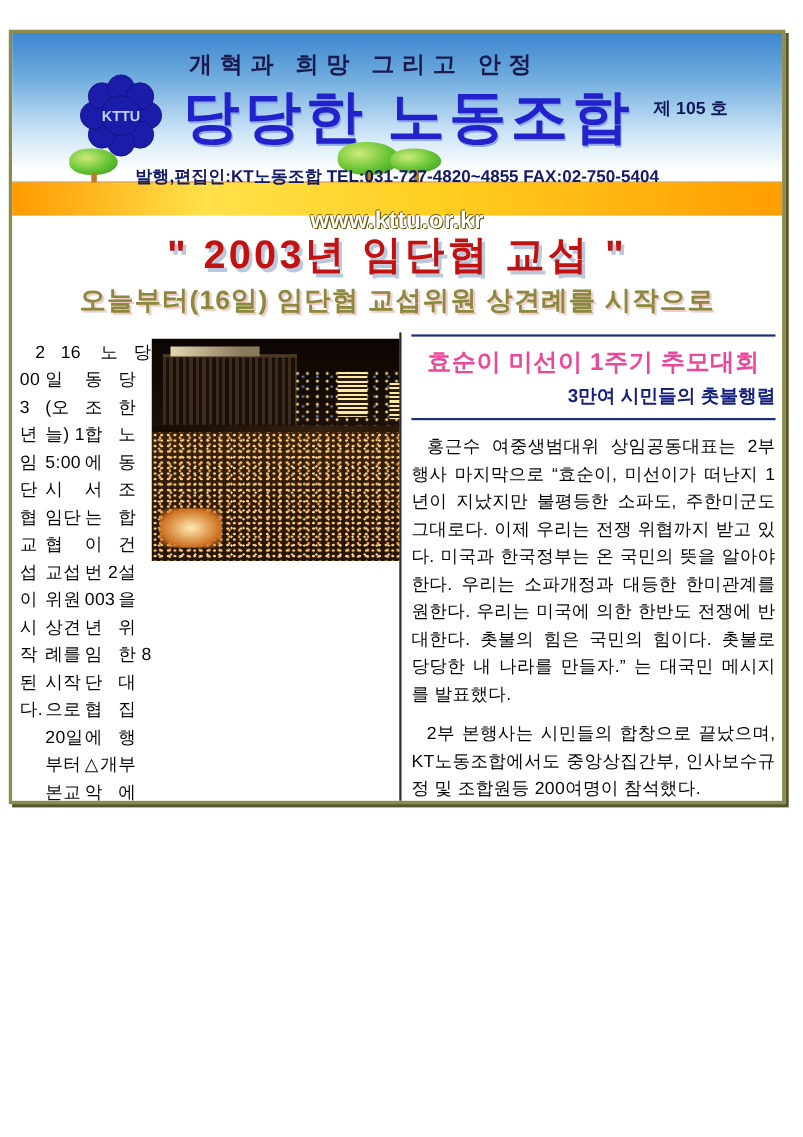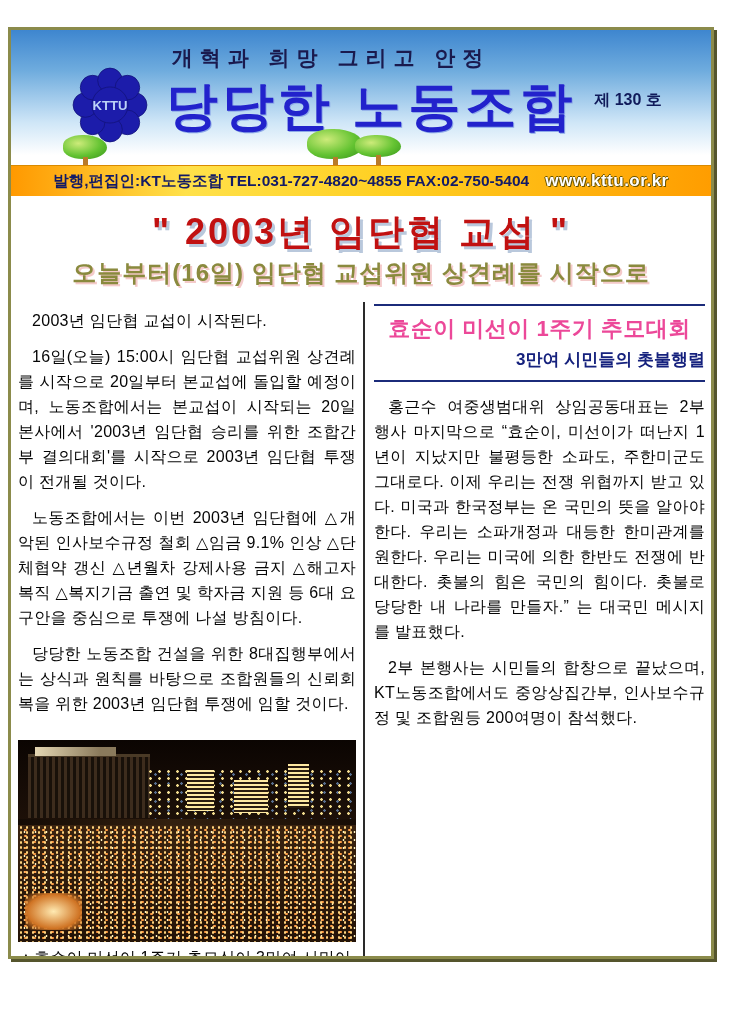--- a/index.html
+++ b/index.html
@@ -2,21 +2,21 @@
 <html><head>
 <meta charset="utf-8">
 <style>
   html,body{margin:0;padding:0;}
   body{
     width:730px;height:1034px;background:#ffffff;position:relative;
     font-family:"Liberation Sans","DejaVu Sans",sans-serif;
     -webkit-font-smoothing:none;
   }
   .frame{
-    position:absolute;left:8px;top:27px;width:706px;height:932px;
+    position:absolute;left:8px;top:27px;width:706px;height:704px;
     border:3px solid #8b8b4b;box-shadow:3px 3px 0 #55552d;
     background:#fff;box-sizing:border-box;overflow:hidden;
   }
   
   .masthead{position:relative;height:166px;}
   .sky{
     position:relative;height:136px;
     background:linear-gradient(#3e86cf 0%,#6facde 30%,#cfe6f7 68%,#ffffff 92%);
   }
   .slogan{
@@ -39,42 +39,42 @@
     background:radial-gradient(ellipse at 35% 35%,#cdeb7a,#64c332 55%,#3f9e1f 90%);
   }
   .tree .trunk{width:5px;height:11px;background:#b97a2a;margin:-2px auto 0;}
   .t1 .crown{width:44px;height:24px;}
   .t2 .crown{width:56px;height:30px;}
   .t3 .crown{width:46px;height:22px;}
   .pubbar{
     position:absolute;left:0;right:0;bottom:0;height:30px;
     background:linear-gradient(90deg,#ff9900,#ffe14a 25%,#ffcf21 55%,#ff9d00 100%);
     border-top:1px solid #d98a00;
-    display:flex;align-items:center;justify-content:center;gap:16px;white-space:nowrap;
+    display:flex;align-items:center;justify-content:center;gap:16px;white-space:nowrap;flex-direction:column;
   }
   .publine{font-size:15.5px;font-weight:bold;color:#121a66;letter-spacing:0;}
   .website{
-    font-size:17px;font-weight:bold;color:#ffffff;letter-spacing:.5px;
+    font-size:22px;font-weight:bold;color:#ffffff;letter-spacing:.5px;
     text-shadow:1px 1px 0 #6b5500, -1px 0 0 #6b5500, 0 -1px 0 #6b5500;
   }
   
   .headline-area{text-align:center;padding-top:12px;height:106px;box-sizing:border-box;}
   .headline{
     font-size:36px;font-weight:bold;color:#c11111;letter-spacing:3px;
     text-shadow:3px 3px 0 #b9c8dc;white-space:nowrap;
   }
   .subheadline{
     font-size:24px;font-weight:bold;color:#8a8a3e;letter-spacing:1px;
     text-shadow:2px 2px 0 #f4caca;white-space:nowrap;
   }
   
   .columns{display:flex;height:692px;overflow:hidden;}
   .col-left{
     width:352px;box-sizing:border-box;padding:6px 7px 4px 7px;
-    display:flex;flex-direction:column;overflow:hidden;
+    display:flex;overflow:hidden;
   }
   .divider{width:2px;background:#2a2a2a;}
   .col-right{flex:1;box-sizing:border-box;padding:2px 6px 0 9px;overflow:hidden;}
   .body-text p{
     margin:0 0 11px 0;font-size:16px;line-height:25px;color:#050505;
     text-align:justify;text-indent:14px;letter-spacing:.3px;word-break:break-all;
   }
   .spacer{flex:1;}
   
   .box-head{
@@ -137,21 +137,21 @@
               <circle cx="71.2" cy="28.8" r="15"></circle>
             <circle cx="50" cy="50" r="22"></circle>
           </g>
           <text x="50" y="56" text-anchor="middle" font-size="16" font-weight="bold" fill="#bcd2f7" font-family="Liberation Sans, sans-serif">KTTU</text>
         </svg>
       </div>
 
       <div class="mast-title">당당한 노동조합</div>
 
       <div class="issue">
-        <div>제 130 호</div>
+        <div>제 105 호</div>
       </div>
 
       <div class="tree t1" style="left:52px">
         <div class="crown"></div>
           <div class="trunk"></div>
       </div>
       <div class="tree t2" style="left:296px">
         <div class="crown"></div>
           <div class="trunk"></div>
       </div>

